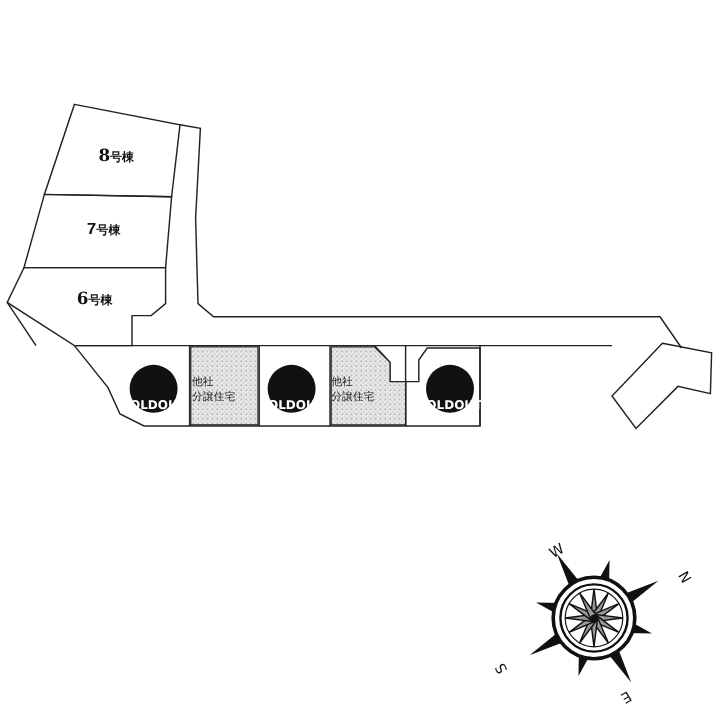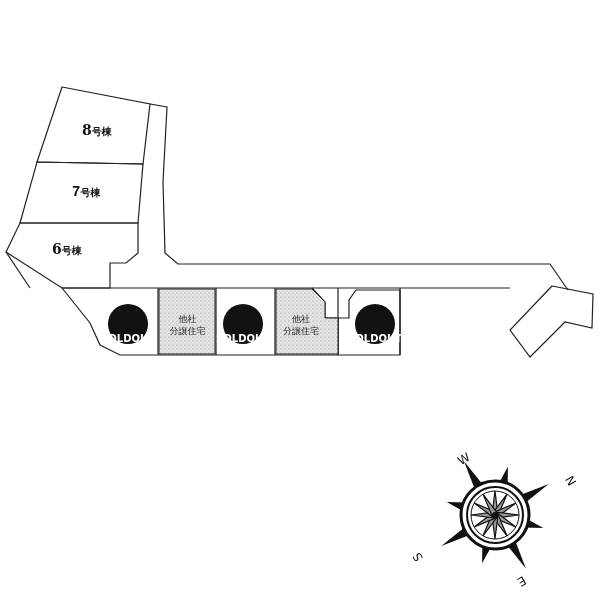--- a/index.html
+++ b/index.html
@@ -3,21 +3,21 @@
 <meta charset="utf-8">
 <style>
   html, body { margin:0; padding:0; background:#ffffff; }
   body { width:600px; height:600px; position:relative; overflow:hidden; font-family:"DejaVu Serif", serif; }
   svg { position:absolute; left:0; top:0; }
   .lbl { position:absolute; font-family:"DejaVu Serif", serif; color:#111; font-size:14px; font-weight:bold; white-space:nowrap; }
   .lbl small { font-size:10px;text-align:center; }
   .sold { position:absolute; width:40px; height:40px; border-radius:50%; background:#111; color:#fff;
           font-family:"DejaVu Sans", sans-serif; font-weight:bold; font-size:10px; line-height:11px;
           display:flex; flex-direction:row; align-items:flex-end; justify-content:center; letter-spacing:0px; }
-  .other { position:absolute; font-family:Liberation Sans, sans-serif; font-size:9px; color:#222; text-align:center; line-height:12px; }
+  .other { position:absolute; font-family:Liberation Mono, monospace; font-size:9px; color:#222; text-align:left; line-height:12px; }
   .dir { position:absolute; font-family:"DejaVu Sans", sans-serif; font-size:12px; color:#111; }
 </style>
 </head>
 <body>
 
 <svg width="600" height="600" viewBox="0 0 600 600">
   <defs>
     <pattern id="dots" width="4" height="4" patternUnits="userSpaceOnUse">
       <rect width="4" height="4" fill="#e6e6e6"></rect>
       <circle cx="1" cy="1" r="0.6" fill="#888"></circle>
@@ -78,21 +78,21 @@
       <polygon points="0,-24 -3,0 3,0" transform="rotate(270)"></polygon>
       <polygon points="0,-24 -3,0 3,0" transform="rotate(300)"></polygon>
       <polygon points="0,-24 -3,0 3,0" transform="rotate(330)"></polygon>
     </g>
     <circle r="3" fill="#111"></circle>
   </g>
 </svg>
 
 <div class="lbl" style="left:82px;top:122px;"><span>8</span><small>号棟</small></div>
 <div class="lbl" style="left:72px;top:184px;font-family:Liberation Mono, monospace;"><span>7</span><small>号棟</small></div>
-<div class="lbl" style="left:52px;top:241px;"><span>6</span><small>号棟</small></div>
+<div class="lbl" style="left:64px;top:241px;"><span>6</span><small>号棟</small></div>
 
 <div class="sold" style="left:108px;top:304px;">
     <span>SOLD</span>
     <span>OUT</span>
   </div>
 <div class="sold" style="left:223px;top:304px;">
     <span>SOLD</span>
     <span>OUT</span>
   </div>
 <div class="sold" style="left:355px;top:304px;">

